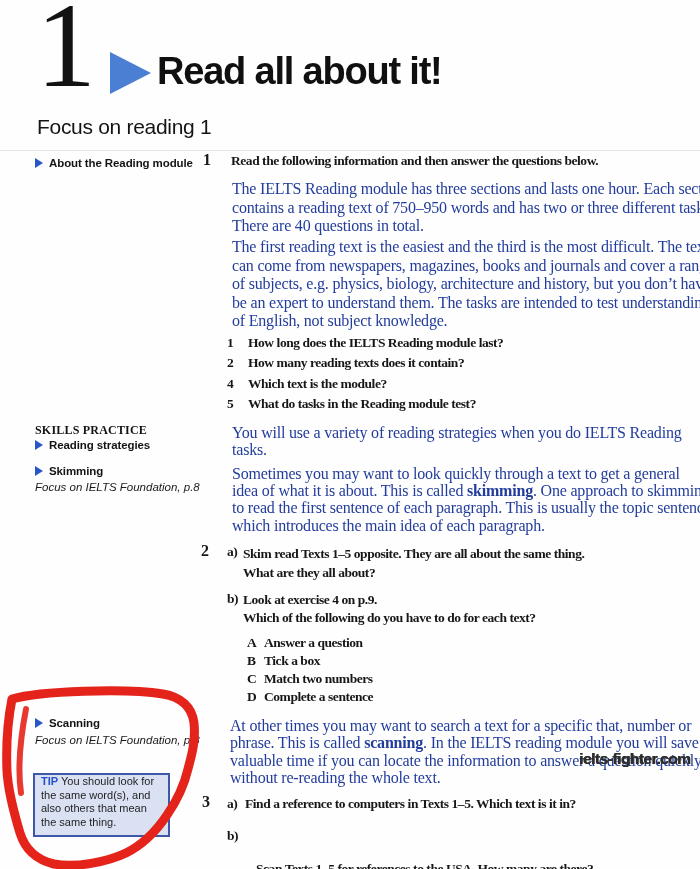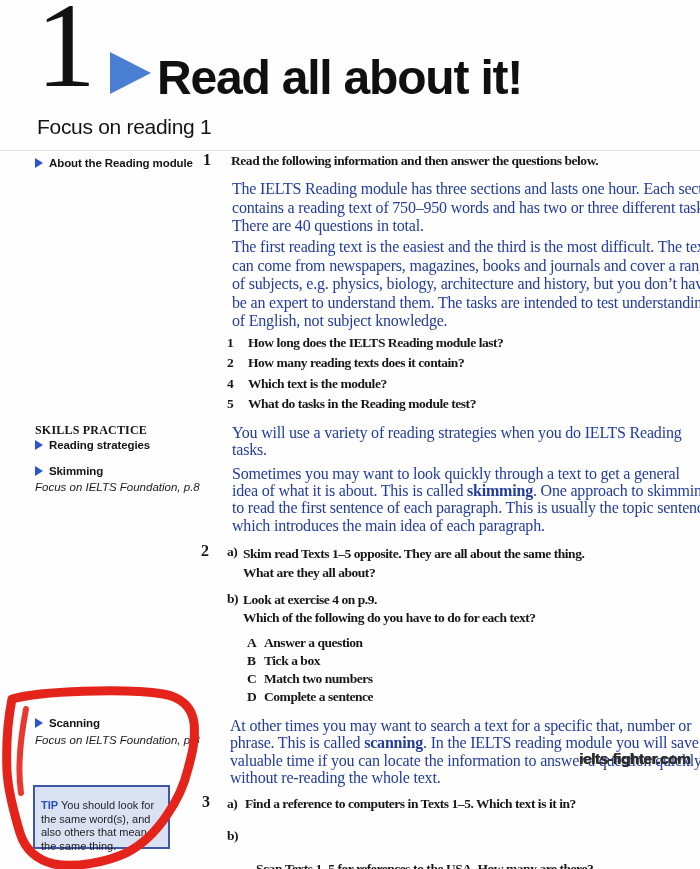--- a/index.html
+++ b/index.html
@@ -5,40 +5,40 @@
   html,body{margin:0;padding:0;}
   body{
     width:700px;height:869px;position:relative;overflow:hidden;
     background:#fefefe;font-family:"Liberation Serif",serif;
   }
   .abs{position:absolute;}
   .pre{white-space:pre;}
   
   .unit-num{font-family:"Liberation Serif",serif;font-size:120px;line-height:1;font-weight:400;color:#121212;}
   .tri-big{width:0;height:0;border-left:41px solid #4b7fd3;border-top:21px solid transparent;border-bottom:21px solid transparent;}
-  .unit-title{font-family:"Liberation Sans",sans-serif;font-size:48px;font-weight:700;letter-spacing:-1.2px;color:#101010;}
+  .unit-title{font-family:"Liberation Sans",sans-serif;font-size:38px;font-weight:700;letter-spacing:-1.2px;color:#101010;}
   .subhead{display:flex;gap:13px;align-items:flex-start;font-family:"Liberation Sans",sans-serif;color:#141414;}
   .subhead .roman{font-size:21px;font-weight:400;letter-spacing:-0.3px;}
   .subhead .ital{font-size:21px;font-weight:700;font-style:italic;letter-spacing:-0.3px;}
   .rule{height:1px;background:#e2e2e2;}
   
   .side-item{display:flex;align-items:center;gap:6px;font-family:"Liberation Sans",sans-serif;
     font-size:11.5px;font-weight:700;color:#141414;letter-spacing:-0.1px;}
   .tri-sm{width:0;height:0;border-left:8px solid #2856c8;border-top:5px solid transparent;border-bottom:5px solid transparent;flex:0 0 auto;}
   .side-caps{font-family:"Liberation Serif",serif;font-size:12px;font-weight:700;color:#141414;letter-spacing:0.2px;}
   .side-ref{font-family:"Liberation Sans",sans-serif;font-size:11.5px;font-style:italic;font-weight:400;color:#1a1a1a;}
   
   .blue-p{font-size:16px;font-weight:400;letter-spacing:-0.2px;line-height:18.6px;color:#223c9c;}
   .blue-p b{font-weight:700;}
   .black-b{font-size:13.5px;font-weight:700;letter-spacing:-0.45px;color:#17171a;}
   .ex-num{font-size:16px;font-weight:700;color:#17171a;}
   .q-line{line-height:19.3px;}
   
   .tip{background:#d9e1f3;border:2px solid #3f57a8;font-family:"Liberation Sans",sans-serif;
-    font-size:11px;line-height:13.5px;color:#1e1e1e;padding:12px 6px;box-sizing:border-box;margin-top:12px;}
+    font-size:11px;line-height:13.5px;color:#1e1e1e;padding:0 6px;box-sizing:border-box;}
   .tip .tip-lab{color:#2750c8;font-weight:700;}
   
   .wm{font-family:"Liberation Sans",sans-serif;font-size:15.5px;font-weight:700;color:#2d2d2d;
     letter-spacing:-0.5px;text-shadow:0.6px 0 0 #2d2d2d;}
 </style>
 </head>
 <body>
 
 <div class="abs unit-num" style="left:36px;top:-14px;">1</div>
 <div class="abs tri-big" style="left:110px;top:52px;"></div>

